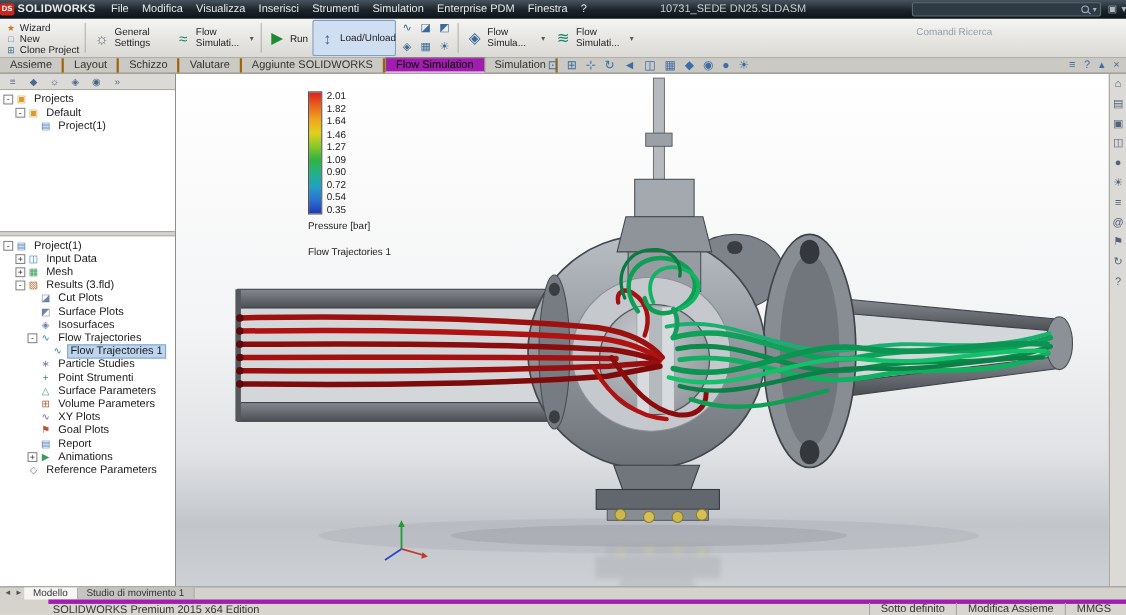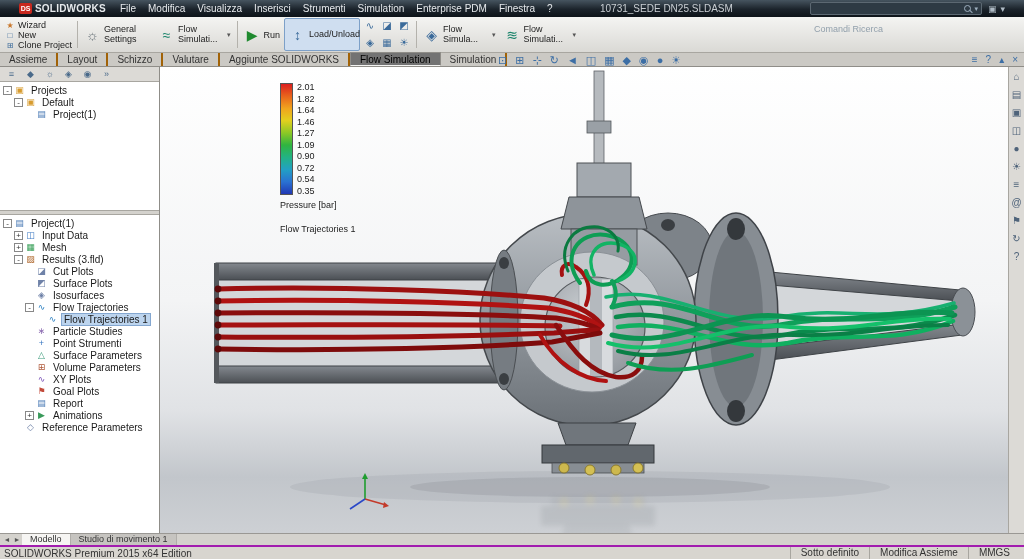--- a/index.html
+++ b/index.html
@@ -1,21 +1,21 @@
 <!DOCTYPE html>
 <html><head>
 <meta charset="utf-8">
 <style>
   *{box-sizing:border-box;margin:0;padding:0}
   html,body{width:1024px;height:559px;overflow:hidden}
   body{font-family:"Liberation Sans","DejaVu Sans",sans-serif;}
   .app{width:1024px;height:559px;display:flex;flex-direction:column;background:#d6d3cc;position:relative;cursor:default;}
 
   
-  .titlebar{height:17px;flex:none;background:linear-gradient(#46545f,#1b232b 55%,#0d1319);display:flex;align-items:center;color:#e6e9ec;font-size:10px;padding:0 19px;position:relative;}
+  .titlebar{height:17px;flex:none;background:linear-gradient(#46545f,#1b232b 55%,#0d1319);display:flex;align-items:center;color:#e6e9ec;font-size:10px;padding:0 0;position:relative;}
   .logo-mark{width:13px;height:11px;background:#c8281e;color:#fff;font-size:7px;font-weight:bold;display:flex;align-items:center;justify-content:center;border-radius:2px;margin-right:3px;flex:none;}
   .logo-text{font-weight:bold;font-size:10px;margin-right:8px;letter-spacing:.2px;}
   .menu-bar{display:flex;height:17px;align-items:flex-end;}
   .menu-item{padding:0 6px;line-height:17px;white-space:nowrap;}
   .doc-title{position:absolute;left:600px;color:#c9ced3;font-size:10px;white-space:nowrap;}
   .search-box{margin-left:auto;display:flex;align-items:center;background:#2e3a44;border:1px solid #5c6872;height:13px;width:172px;padding:0 3px;border-radius:2px;}
   .search-input{flex:1;background:transparent;border:none;outline:none;color:#cfd6dc;font-size:9px;font-family:inherit;min-width:0;margin-top:40px;}
   .search-input::placeholder{color:#92a0ac;}
   .search-mag{width:7px;height:7px;border:1px solid #9fb0c0;border-radius:50%;position:relative;margin:0 3px;flex:none;}
   .search-mag::after{content:"";position:absolute;width:4px;height:1px;background:#9fb0c0;transform:rotate(45deg);right:-3px;bottom:-1px;}
@@ -34,21 +34,21 @@
   .tb-label2{width:46px;line-height:1.1;white-space:normal;}
   .tb-sep{width:1px;background:#b4b2ac;margin:3px 2px;flex:none;}
   .tb-pressed{background:#cfdef0;border:1px solid #7da0c8;}
   .tb-grid{display:grid;grid-template-columns:repeat(3,16px);grid-auto-rows:16px;align-content:center;gap:1px;padding:0 2px;}
   .tb-gicon{font-size:10px;color:#3a6a9a;text-align:center;line-height:16px;}
   .tb-caret{font-size:7px;color:#555;}
 
   
   .tabstrip{height:14px;flex:none;background:#cbc9c4;border-bottom:1px solid #8f8d88;display:flex;align-items:flex-end;position:relative;font-size:10px;}
   .rtab{padding:0 9px;height:13px;line-height:13px;color:#333;border-right:2px solid #a16207;white-space:nowrap;}
-  .rtab.active{background:#737373;border:1px solid #8f8d88;border-bottom-color:#f4f4f2;height:14px;color:#000;}
+  .rtab.active{background:#a21caf;border:1px solid #8f8d88;border-bottom-color:#f4f4f2;height:14px;color:#000;}
   .hud{position:absolute;left:498px;top:0;height:14px;display:flex;gap:8px;align-items:center;color:#3c6ea5;font-size:11px;}
   .hud-right{position:absolute;right:6px;top:0;height:14px;display:flex;gap:8px;align-items:center;color:#3c6ea5;font-size:10px;}
   .hud-icon{line-height:14px;}
 
   
   .content{flex:1;display:flex;min-height:0;}
   .sidebar{width:160px;flex:none;background:#f2f1ee;border-right:1px solid #8f8d88;display:flex;flex-direction:column;min-height:0;}
   .panel-tabs{height:15px;flex:none;background:#dcdad6;border-bottom:1px solid #a8a6a0;display:flex;align-items:center;gap:2px;padding:0 3px;}
   .ptab{width:17px;text-align:center;font-size:9px;color:#4a6a8a;line-height:14px;}
   .tree{background:#fff;overflow:hidden;font-size:10px;padding-top:2px;}
@@ -72,21 +72,21 @@
   .legend-plot{margin-top:14px;}
 
   .rail{width:16px;flex:none;background:#dcdad6;border-left:1px solid #a8a6a0;display:flex;flex-direction:column;align-items:center;padding-top:5px;gap:8px;font-size:10px;color:#4f637a;}
   .rail-icon{line-height:10px;}
 
   
   .bottomtabs{height:12px;flex:none;background:#d4d2cd;border-top:1px solid #9a9894;display:flex;align-items:center;font-size:9px;padding-left:2px;}
   .btab-nav{width:10px;text-align:center;color:#555;font-size:7px;flex:none;}
   .btab{padding:0 8px;height:11px;line-height:11px;border-right:1px solid #b0aeaa;color:#333;background:#c6c4c0;white-space:nowrap;}
   .btab.active{background:#f6f5f3;}
-  .statusbar{height:14px;flex:none;background:#d8d5cf;border-top:2px solid #a21caf;display:flex;align-items:center;font-size:10px;color:#333;padding:0 4px;}
+  .statusbar{height:14px;flex:none;background:#d8d5cf;border-top:4px solid #a21caf;display:flex;align-items:center;font-size:10px;color:#333;padding:0 4px;margin-left:44px;}
   .sb-left{flex:1;white-space:nowrap;}
   .sb-item{border-left:1px solid #a8a6a0;padding:0 10px;height:12px;line-height:12px;white-space:nowrap;}
 </style>
 </head>
 <body>
 
 <div class="app">
 
   <div class="titlebar">
     <span class="logo-mark">DS</span>

